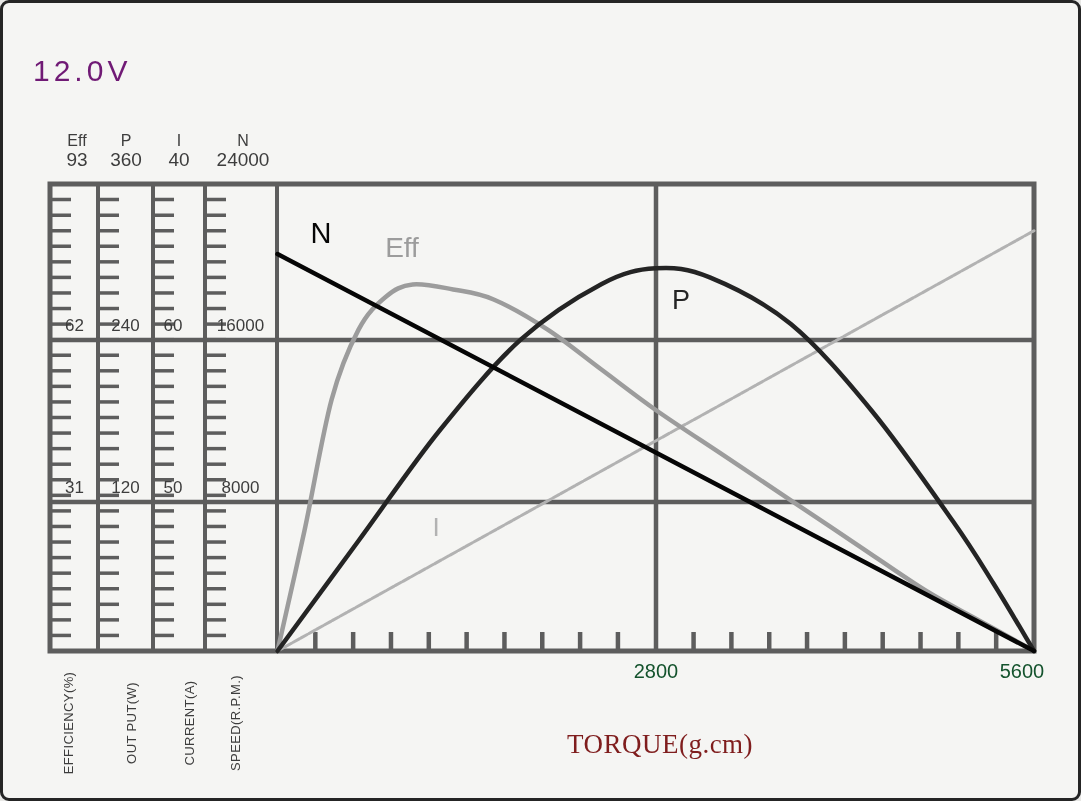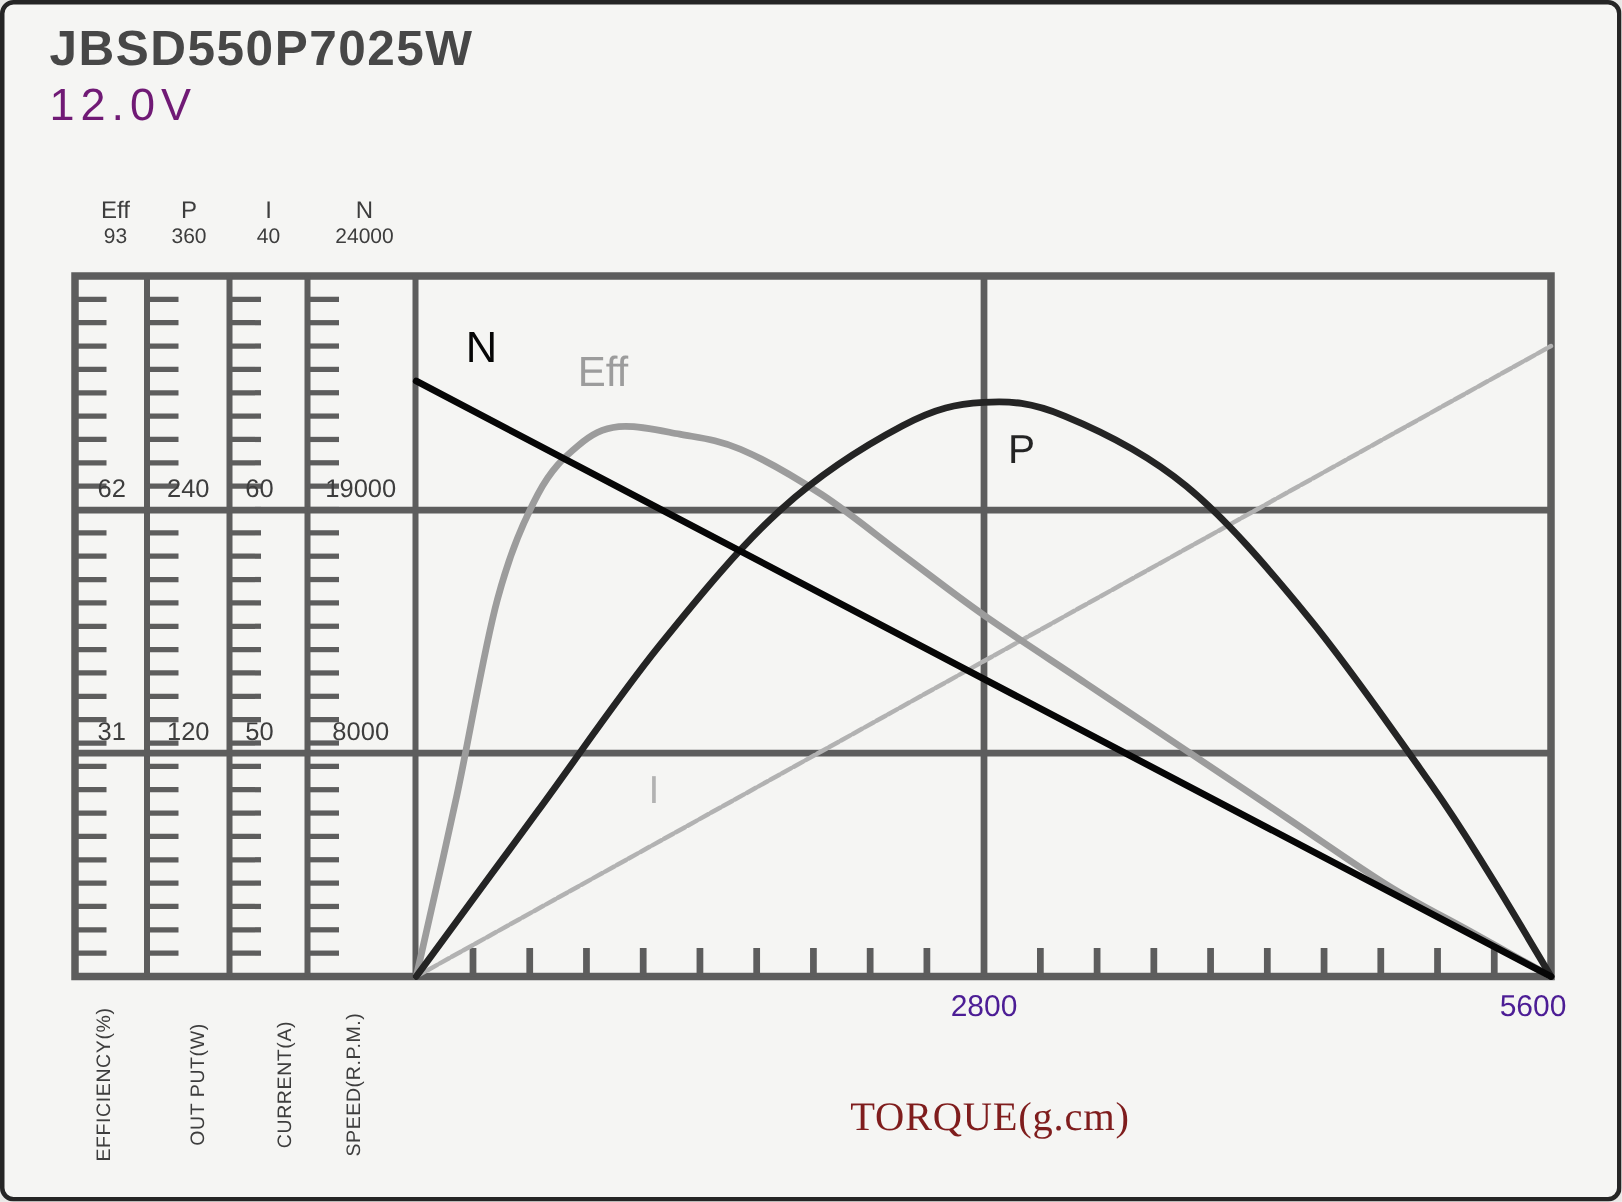--- a/index.html
+++ b/index.html
@@ -16,51 +16,50 @@
     font-size:33px; font-weight:bold; letter-spacing:1px; color:#474747;
   }
   .voltage{
     position:absolute; left:30px; top:51px;
     font-size:30px; font-weight:normal; letter-spacing:4px; color:#701a75;
   }
   svg{position:absolute; left:0; top:0;}
   .hletter{position:absolute; top:129px; transform:translateX(-50%);
     font-size:16px; color:#3d3d3d; white-space:nowrap;}
   .hvalue{position:absolute; top:146px; transform:translateX(-50%);
-    font-size:14px; color:#3d3d3d; white-space:nowrap;}
+    font-size:19px; color:#3d3d3d; white-space:nowrap;}
   .c1{left:74px}.c2{left:123px}.c3{left:176px}.c4{left:240px}
   .mid{position:absolute; font-size:17px; color:#3d3d3d; text-align:center; white-space:nowrap;}
   .r1{top:313px}.r2{top:475px}
   .m1{left:50px;width:43px}.m2{left:100px;width:45px}.m3{left:150px;width:40px}.m4{left:205px;width:65px}
   .rot{
     position:absolute; top:712px; height:16px; line-height:16px; width:140px;
     transform:rotate(-90deg); text-align:center;
     font-size:13px; letter-spacing:0.4px; color:#3d3d3d; white-space:nowrap;
   }
   .rot1{left:-4px}.rot2{left:59px}.rot3{left:117px}.rot4{left:163px}
   .xtick{position:absolute; top:657px; transform:translateX(-50%);
-    font-size:20px; color:#4c1d95;}
+    font-size:20px; color:#14532d;}
   .xt1{left:653px}.xt2{left:1019px}
   .xlabel{
     position:absolute; left:657px; top:726px; transform:translateX(-50%);
     font-family:"Liberation Serif","DejaVu Serif",serif;
     font-size:27px; color:#7f1d1d; letter-spacing:0.5px;
   }
   .clabel{position:absolute; transform:translate(-50%,-50%); white-space:nowrap;}
   .cl-n{left:318px; top:230px; font-size:29px;}
   .cl-eff{left:399px; top:245px; font-size:28px;}
   .cl-p{left:678px; top:297px; font-size:27px;}
   .cl-i{left:433px; top:524px; font-size:26px;}
 </style>
 </head>
 <body>
 
 <div class="page">
 
-  <div class="title">JBSD550P7025W</div>
   <div class="voltage">12.0V</div>
 
   <svg id="chart-svg" width="1081" height="801" viewBox="0 0 1081 801">
       <rect x="47" y="181" width="984" height="467" fill="none" stroke="#5d5d5d" stroke-width="5"></rect>
       <line x1="95" y1="181" x2="95" y2="648" stroke="#5d5d5d" stroke-width="4"></line>
       <line x1="150" y1="181" x2="150" y2="648" stroke="#5d5d5d" stroke-width="4"></line>
       <line x1="202" y1="181" x2="202" y2="648" stroke="#5d5d5d" stroke-width="4"></line>
       <line x1="274" y1="181" x2="274" y2="648" stroke="#5d5d5d" stroke-width="4"></line>
       <line x1="47" y1="337" x2="1031" y2="337" stroke="#5d5d5d" stroke-width="4.5"></line>
       <line x1="47" y1="499" x2="1031" y2="499" stroke="#5d5d5d" stroke-width="4.5"></line>
@@ -210,21 +209,21 @@
   <div class="hletter c2">P</div>
   <div class="hvalue  c2">360</div>
   <div class="hletter c3">I</div>
   <div class="hvalue  c3">40</div>
   <div class="hletter c4">N</div>
   <div class="hvalue  c4">24000</div>
 
   <div class="mid r1 m1">62</div>
   <div class="mid r1 m2">240</div>
   <div class="mid r1 m3">60</div>
-  <div class="mid r1 m4">19000</div>
+  <div class="mid r1 m4">16000</div>
   <div class="mid r2 m1">31</div>
   <div class="mid r2 m2">120</div>
   <div class="mid r2 m3">50</div>
   <div class="mid r2 m4">8000</div>
 
   <div class="rot rot1">EFFICIENCY(%)</div>
   <div class="rot rot2">OUT PUT(W)</div>
   <div class="rot rot3">CURRENT(A)</div>
   <div class="rot rot4">SPEED(R.P.M.)</div>
 

